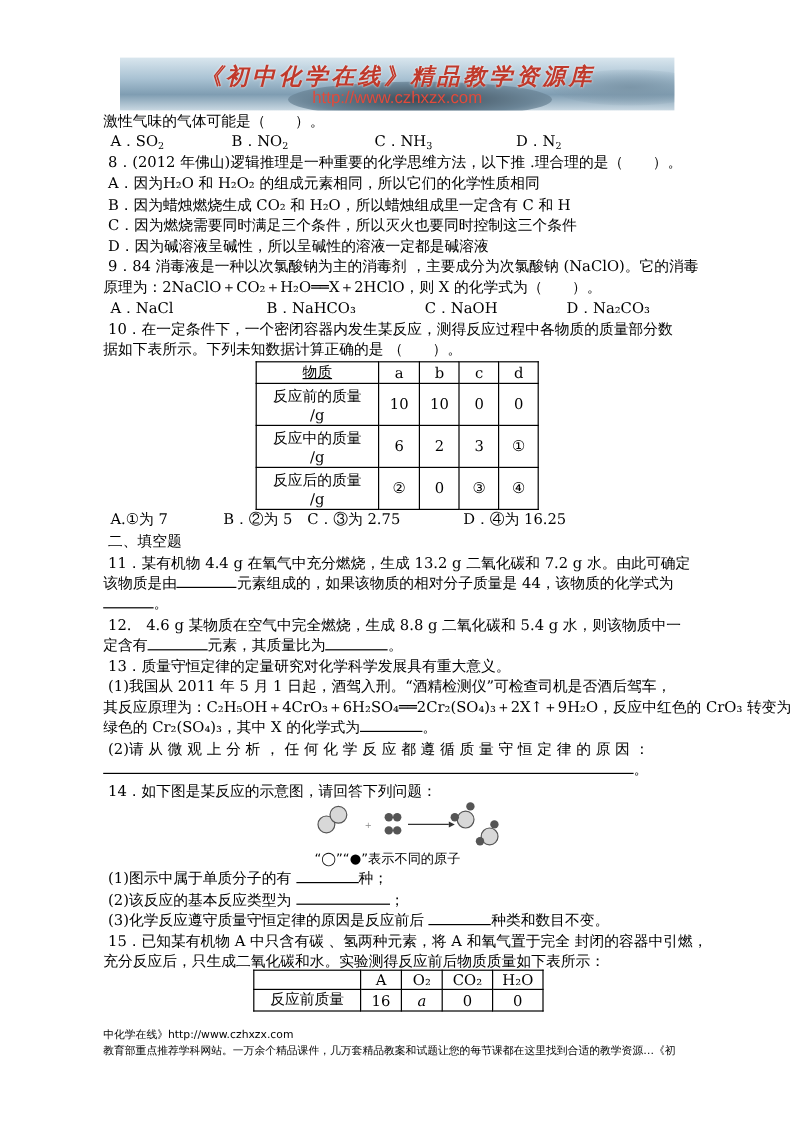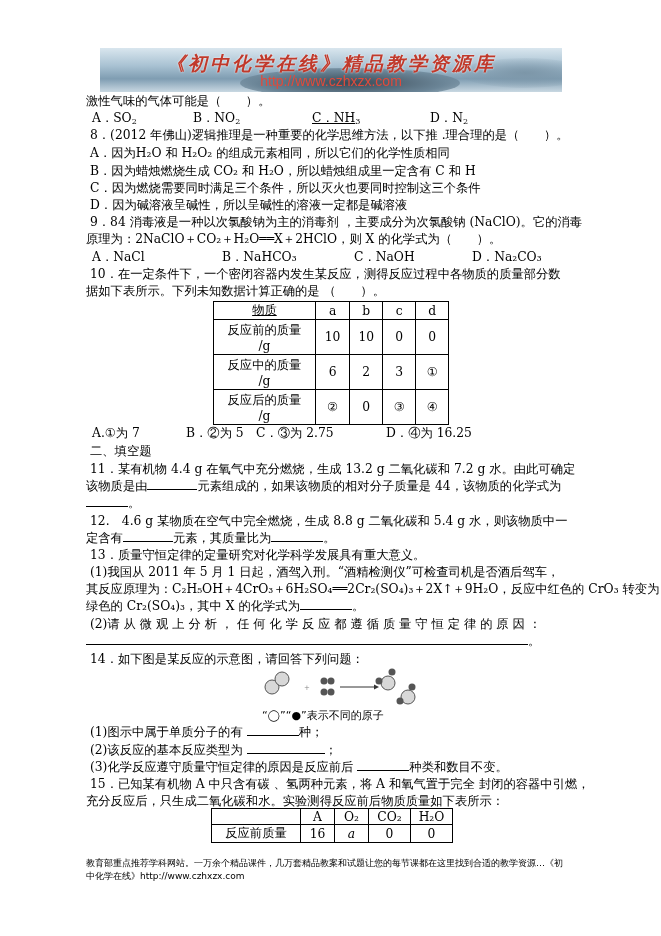--- a/index.html
+++ b/index.html
@@ -36,21 +36,21 @@
 <div class="banner">
   <div class="hill1"></div>
   <div class="hill2"></div>
   <div class="title">《初中化学在线》精品教学资源库</div>
   <div class="url">http://www.czhxzx.com</div>
 </div>
 
 <div class="line" style="top:93px;text-align:right;">激性气味的气体可能是（　　）。</div>
 <div class="opt" style="left:92px; top:110px;"><span>A．SO</span><sub>2</sub></div>
 <div class="opt" style="left:193px; top:110px;"><span>B．NO</span><sub>2</sub></div>
-<div class="opt" style="left:312px; top:110px;text-decoration:underline;"><span>C．NH</span><sub>3</sub></div>
+<div class="opt" style="left:312px; top:110px;"><span>C．NH</span><sub>3</sub></div>
 <div class="opt" style="left:430px; top:110px;"><span>D．N</span><sub>2</sub></div>
 
 <div class="line ind" style="top:127px;">8．(2012 年佛山)逻辑推理是一种重要的化学思维方法，以下推 .理合理的是（　　）。</div>
 <div class="line ind" style="top:145px;">A．因为H₂O 和 H₂O₂ 的组成元素相同，所以它们的化学性质相同</div>
 <div class="line ind" style="top:163px;">B．因为蜡烛燃烧生成 CO₂ 和 H₂O，所以蜡烛组成里一定含有 C 和 H</div>
 <div class="line ind" style="top:180px;">C．因为燃烧需要同时满足三个条件，所以灭火也要同时控制这三个条件</div>
 <div class="line ind" style="top:197px;">D．因为碱溶液呈碱性，所以呈碱性的溶液一定都是碱溶液</div>
 
 <div class="line ind" style="top:214px;">9．84 消毒液是一种以次氯酸钠为主的消毒剂 ，主要成分为次氯酸钠 (NaClO)。它的消毒</div>
 <div class="line" style="top:231px;">原理为：2NaClO＋CO₂＋H₂O══X＋2HClO，则 X 的化学式为（　　）。</div>
@@ -190,15 +190,15 @@
     <td>反应前质量</td>
     <td>16</td>
     <td style="font-style:italic;">a</td>
     <td>0</td>
     <td>0</td>
   </tr>
 </tbody>
   </table>
 
 <div class="footer">
+  <div>中化学在线》http://www.czhxzx.com</div>
   <div>教育部重点推荐学科网站。一万余个精品课件，几万套精品教案和试题让您的每节课都在这里找到合适的教学资源…《初</div>
-  <div>中化学在线》http://www.czhxzx.com</div>
 </div>
 
 </body></html>

